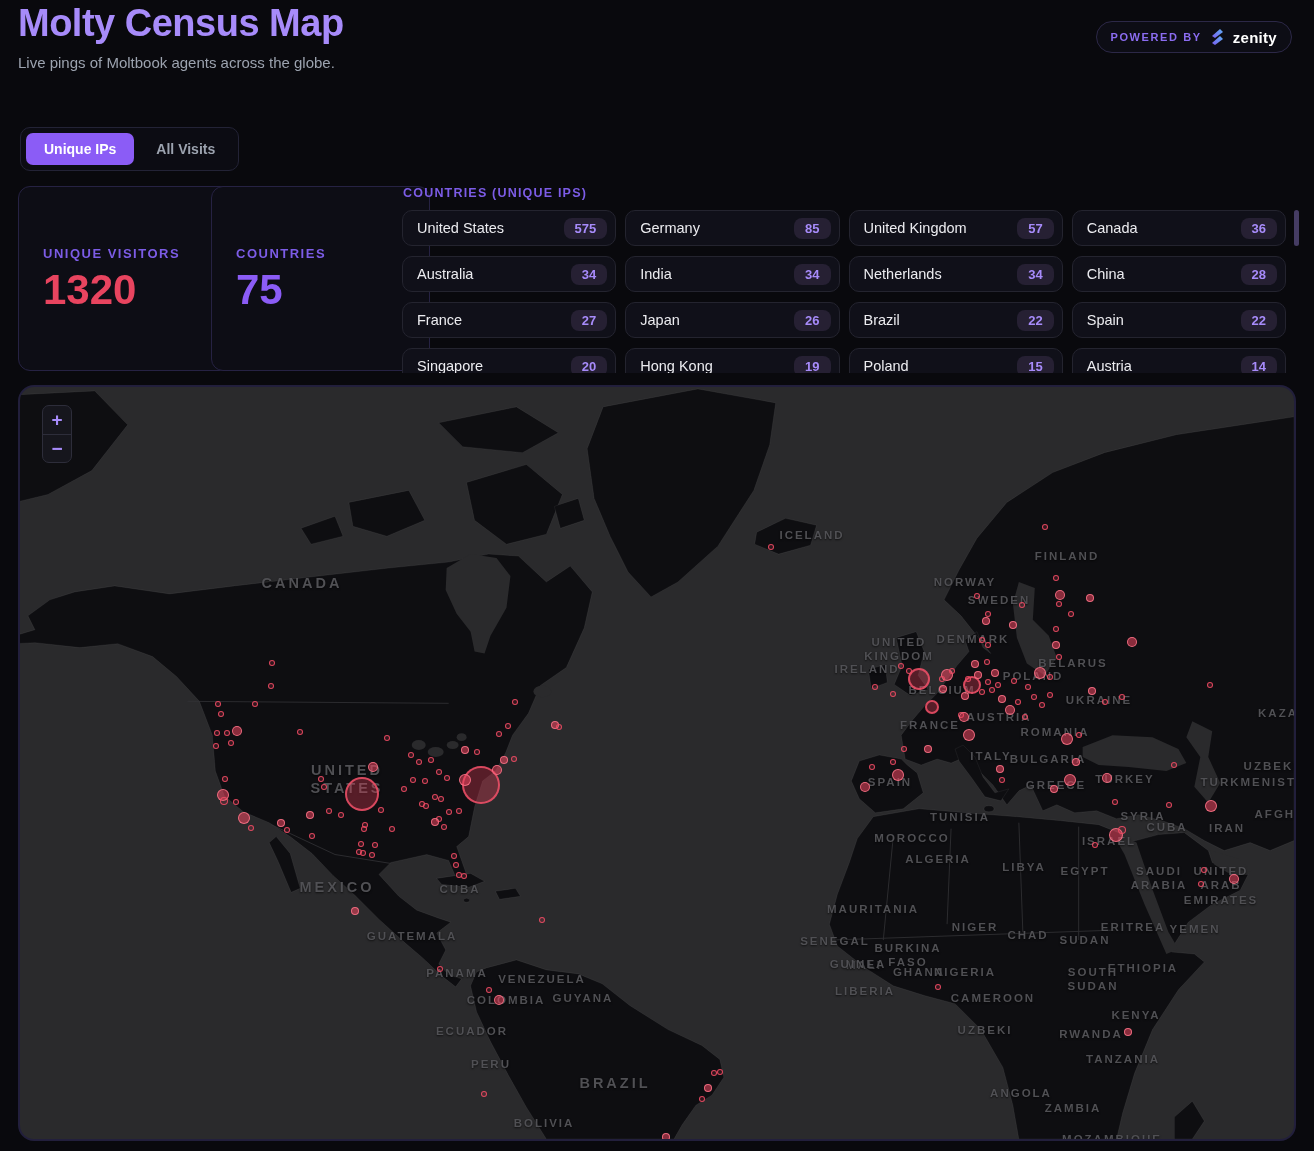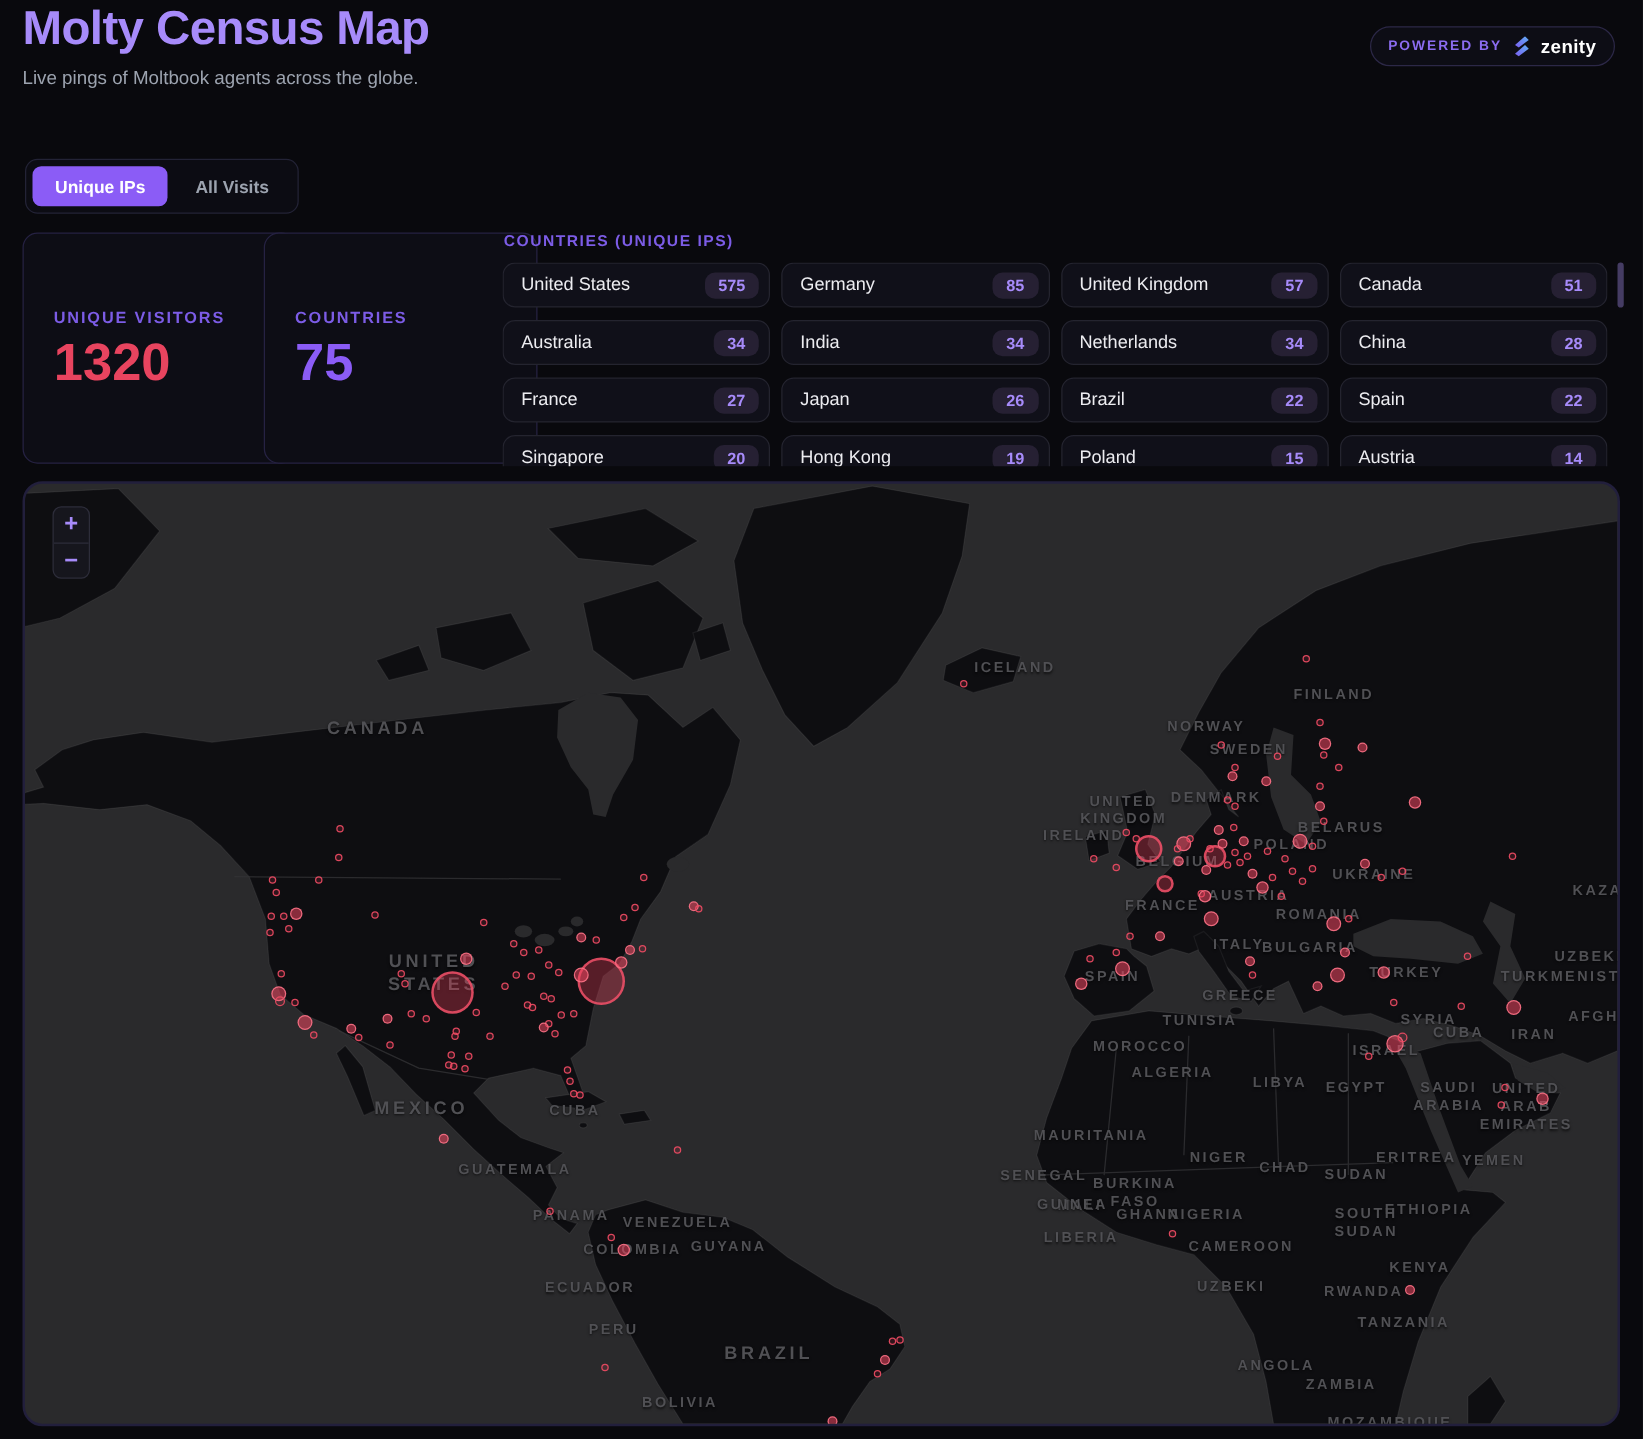--- a/index.html
+++ b/index.html
@@ -108,21 +108,21 @@
         <div class="crow">
           <span class="cname">Germany</span>
           <span class="ccount">85</span>
         </div>
         <div class="crow">
           <span class="cname">United Kingdom</span>
           <span class="ccount">57</span>
         </div>
         <div class="crow">
           <span class="cname">Canada</span>
-          <span class="ccount">51</span>
+          <span class="ccount">36</span>
         </div>
         <div class="crow">
           <span class="cname">Australia</span>
           <span class="ccount">34</span>
         </div>
         <div class="crow">
           <span class="cname">India</span>
           <span class="ccount">34</span>
         </div>
         <div class="crow">
@@ -274,21 +274,21 @@
         <span class="mlabel" style="left: 1079px; top: 313px;">UKRAINE</span>
         <span class="mlabel" style="left: 979px; top: 330px;">AUSTRIA</span>
         <span class="mlabel" style="left: 910px; top: 338px;">FRANCE</span>
         <span class="mlabel" style="left: 1035px; top: 345px;">ROMANIA</span>
         <span class="mlabel" style="left: 1258px; top: 326px;">KAZA</span>
         <span class="mlabel" style="left: 1251px; top: 379px;">UZBEKI</span>
         <span class="mlabel" style="left: 1233px; top: 395px;">TURKMENISTA</span>
         <span class="mlabel" style="left: 971px; top: 369px;">ITALY</span>
         <span class="mlabel" style="left: 1028px; top: 372px;">BULGARIA</span>
         <span class="mlabel" style="left: 870px; top: 395px;">SPAIN</span>
-        <span class="mlabel" style="left: 972px; top: 398px; margin-top: 12px;">GREECE</span>
+        <span class="mlabel" style="left: 1036px; top: 398px;">GREECE</span>
         <span class="mlabel" style="left: 1105px; top: 392px;">TURKEY</span>
         <span class="mlabel" style="left: 1123px; top: 429px;">SYRIA</span>
         <span class="mlabel" style="left: 1147px; top: 440px;">CUBA</span>
         <span class="mlabel" style="left: 1207px; top: 441px;">IRAN</span>
         <span class="mlabel" style="left: 1260px; top: 427px;">AFGHA</span>
         <span class="mlabel" style="left: 892px; top: 451px;">MOROCCO</span>
         <span class="mlabel" style="left: 940px; top: 430px;">TUNISIA</span>
         <span class="mlabel" style="left: 918px; top: 472px;">ALGERIA</span>
         <span class="mlabel" style="left: 1004px; top: 480px;">LIBYA</span>
         <span class="mlabel" style="left: 1065px; top: 484px;">EGYPT</span>

